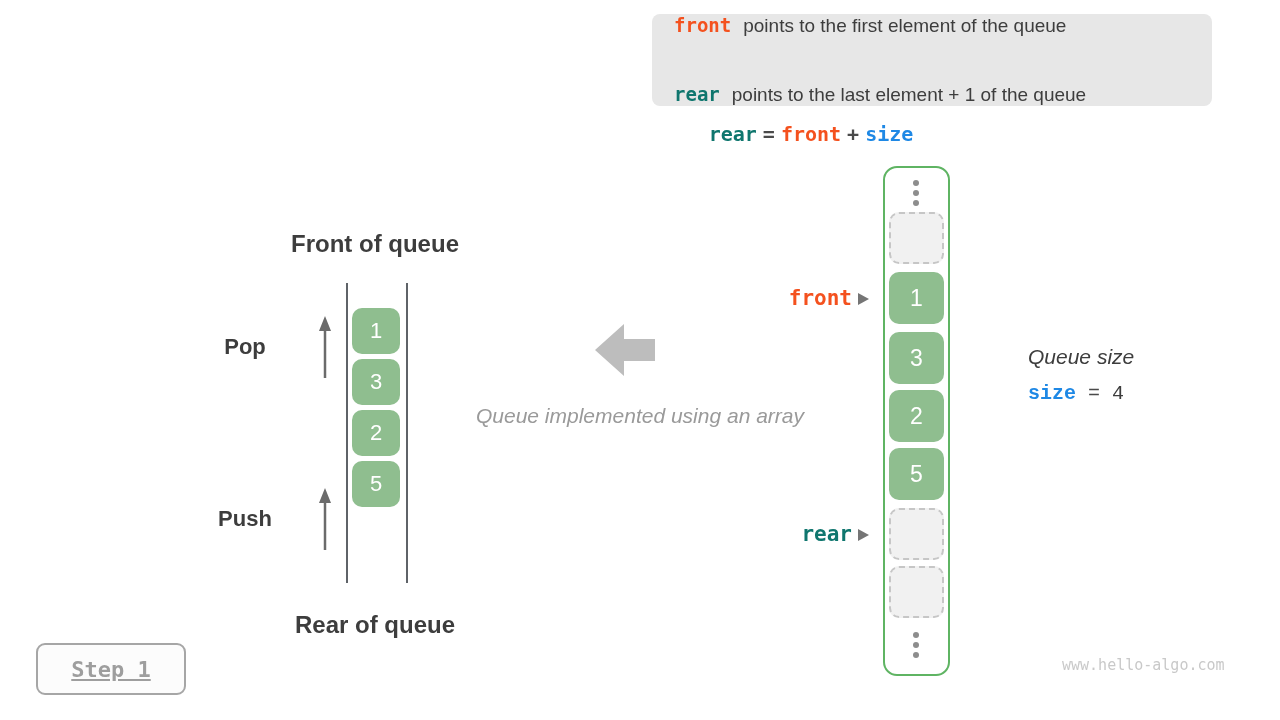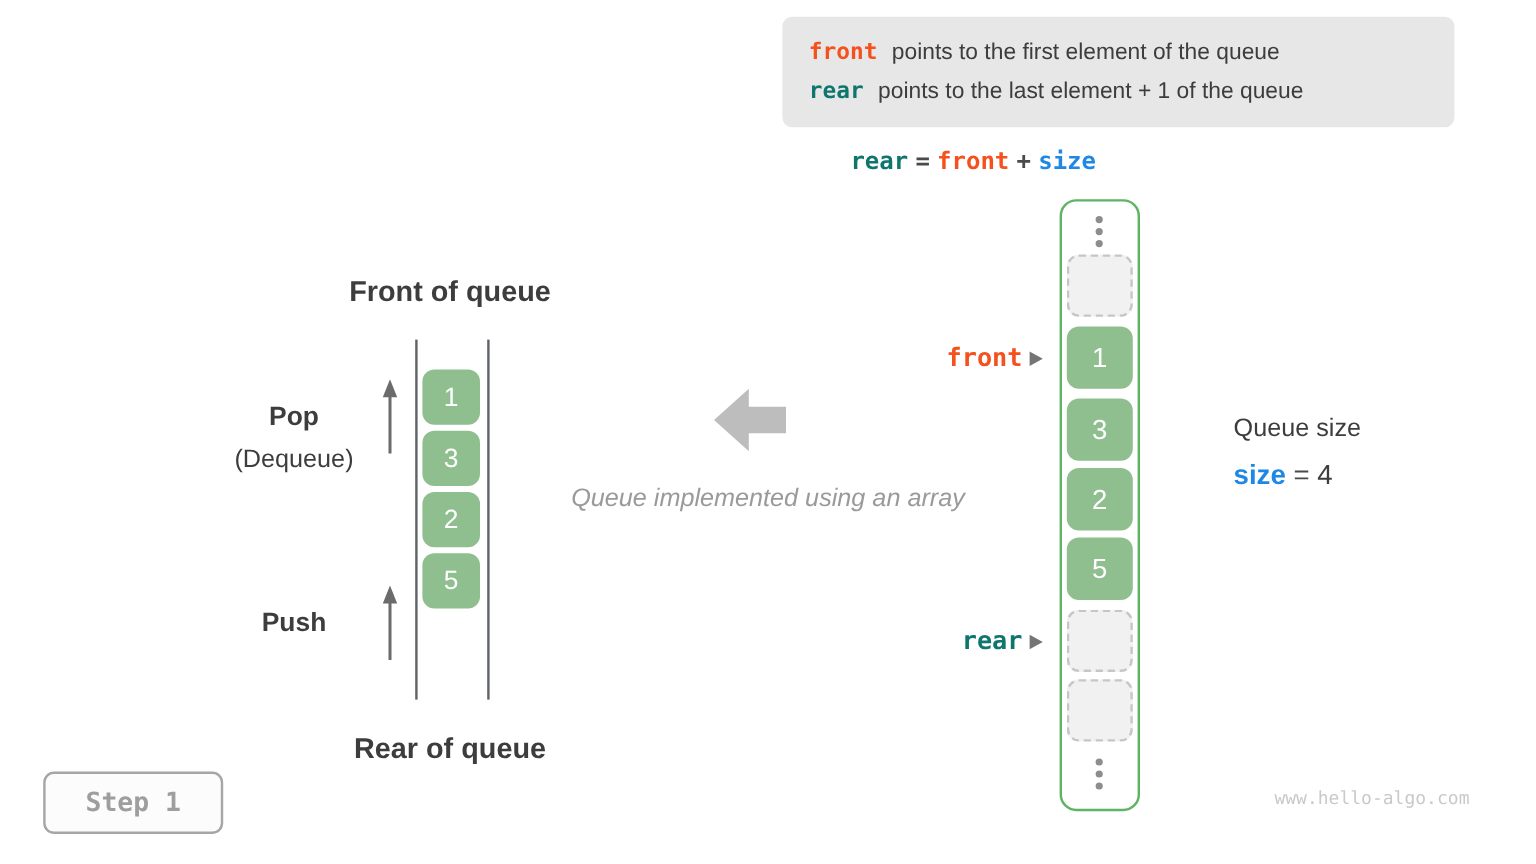--- a/index.html
+++ b/index.html
@@ -6,21 +6,21 @@
   #canvas{
     position:relative;width:1280px;height:720px;background:#ffffff;overflow:hidden;
     font-family:"Liberation Sans",sans-serif;color:#3d3d3d;
   }
   .abs{position:absolute;}
   .bold{font-weight:bold;}
   .center{text-align:center;}
   
   .info-box{
     left:652px;top:14px;width:560px;height:92px;background:#e7e7e7;border-radius:8px;
-    display:flex;flex-direction:column;justify-content:center;gap:10px;
+    display:flex;flex-direction:column;justify-content:space-between;gap:10px;
     padding-left:22px;box-sizing:border-box;font-size:19px;
   }
   .info-line{white-space:nowrap;}
   .kw{font-family:"DejaVu Sans Mono",monospace;font-weight:bold;margin-right:12px;font-size:19px;}
   .kw-front{color:#f4511e;}
   .kw-rear{color:#0f766e;}
   .kw-size{color:#1e88e5;}
   
   .formula{left:655px;top:122px;width:312px;text-align:center;font-family:"DejaVu Sans Mono",monospace;font-weight:bold;font-size:20px;white-space:nowrap;}
   .formula .op{color:#4a4a4a;margin:0 6px;}
@@ -40,26 +40,26 @@
   }
   .rcell{left:889px;width:55px;height:52px;border-radius:10px;box-sizing:border-box;}
   .rcell.green{background:#8fbe8f;color:#fff;font-size:23px;display:flex;align-items:center;justify-content:center;}
   .rcell.dashed{background:#f1f1f1;border:2px dashed #c6c6c6;}
   .dots{left:905px;width:22px;display:flex;flex-direction:column;align-items:center;gap:4px;}
   .dot{width:6px;height:6px;border-radius:50%;background:#8d8d8d;}
   .pointer-label{width:92px;text-align:right;font-family:"DejaVu Sans Mono",monospace;font-weight:bold;font-size:21px;white-space:nowrap;}
   .tri{width:0;height:0;border-top:6px solid transparent;border-bottom:6px solid transparent;border-left:11px solid #757575;}
   
   .caption{font-size:21px;color:#9a9a9a;}
-  .qsize-title{font-size:21px;}
-  .qsize-line{font-family:Liberation Sans, sans-serif;font-size:23px;white-space:nowrap;}
+  .qsize-title{font-size:21px;font-style:italic;}
+  .qsize-line{font-family:Liberation Mono, monospace;font-size:20px;white-space:nowrap;}
   .step-badge{
     left:36px;top:643px;width:146px;height:48px;background:#fcfcfc;
     border:2px solid #a6a6a6;border-radius:9px;display:flex;align-items:center;justify-content:center;
-    font-family:"DejaVu Sans Mono",monospace;font-weight:bold;font-size:22px;color:#9e9e9e;
+    font-family:"DejaVu Sans Mono",monospace;font-weight:bold;font-size:22px;color:#9e9e9e;text-decoration:underline;
   }
   .watermark{left:1062px;top:656px;font-family:"DejaVu Sans Mono",monospace;font-size:15px;color:#c9c9c9;}
 </style>
 </head>
 <body>
 
 <div id="canvas">
 
   <div class="abs info-box">
     <div class="info-line">
@@ -82,21 +82,20 @@
   <div class="abs lcell" style="top:308px;">1</div>
   <div class="abs lcell" style="top:359px;">3</div>
   <div class="abs lcell" style="top:410px;">2</div>
   <div class="abs lcell" style="top:461px;">5</div>
 
   <svg class="abs" style="left:316px;top:316px;" width="18" height="64">
     <line x1="9" y1="62" x2="9" y2="10" stroke="#6b6b6b" stroke-width="2.5"></line>
     <polygon points="9,0 3,15 15,15" fill="#6b6b6b"></polygon>
   </svg>
   <div class="abs side-label center" style="left:180px;top:334px;width:130px;text-align:center;">Pop</div>
-  <div class="abs side-sub center" style="left:165px;top:371px;width:160px;">(Dequeue)</div>
 
   <svg class="abs" style="left:316px;top:488px;" width="18" height="64">
     <line x1="9" y1="62" x2="9" y2="10" stroke="#6b6b6b" stroke-width="2.5"></line>
     <polygon points="9,0 3,15 15,15" fill="#6b6b6b"></polygon>
   </svg>
   <div class="abs side-label center" style="left:180px;top:506px;width:130px;">Push</div>
 
   <div class="abs flow-title center" style="left:275px;top:611px;width:200px;">Rear of queue</div>
 
   <svg class="abs" style="left:595px;top:324px;" width="60" height="52">

